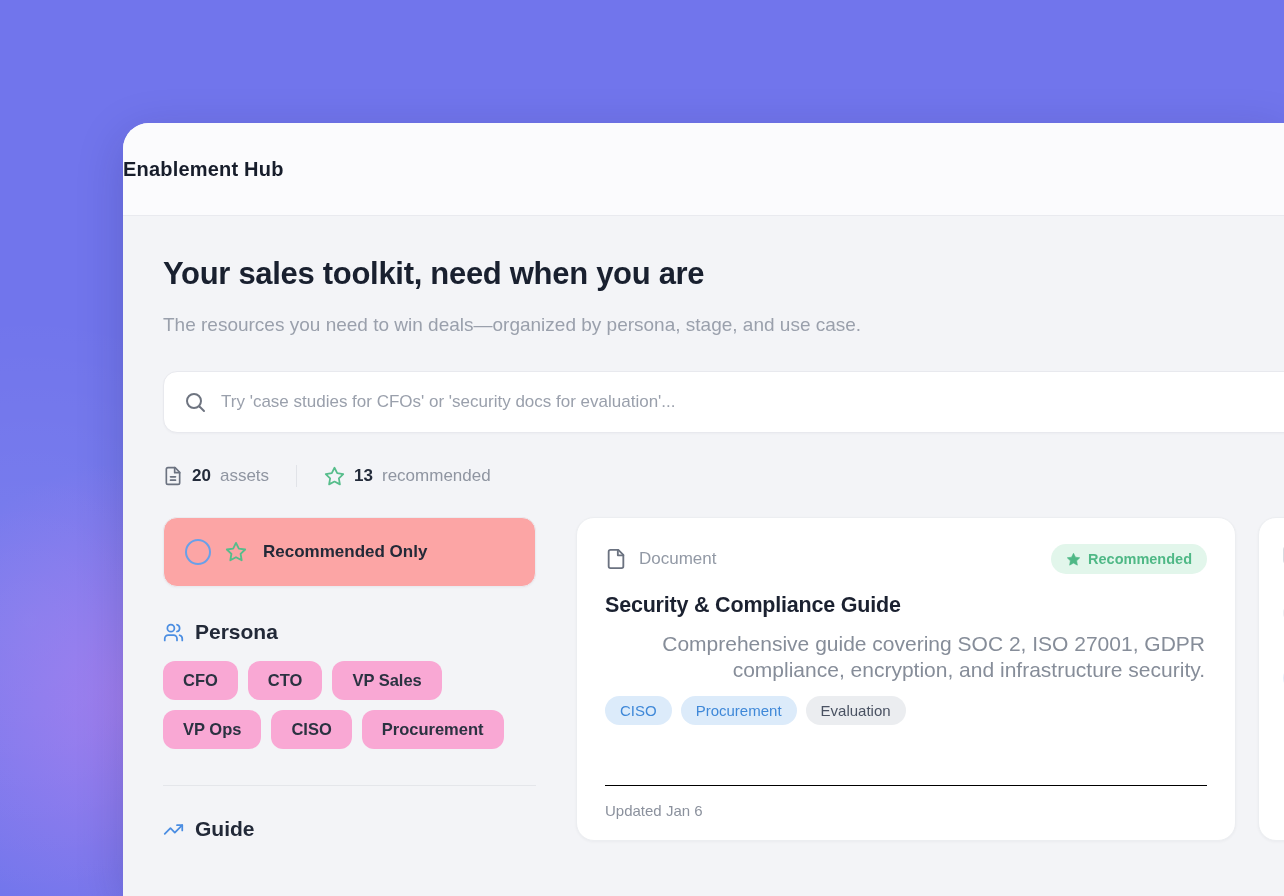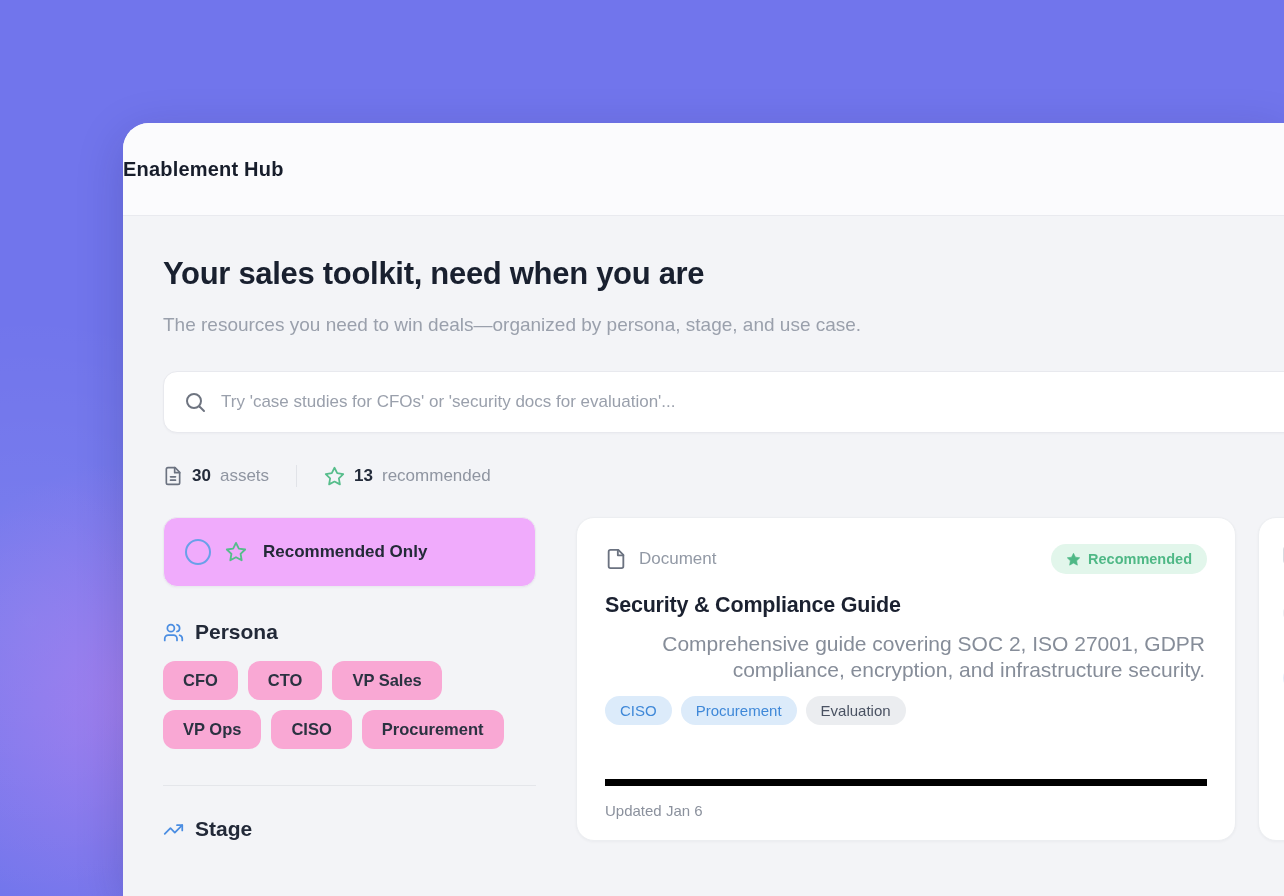--- a/index.html
+++ b/index.html
@@ -55,21 +55,21 @@
   .stats-row { margin-top:32px; display:flex; align-items:center; }
   .stat { display:flex; align-items:center; gap:9px; font-size:17px; color:#8f95a1; }
   .stat b { color:#232b3a; font-weight:700; }
   .stat-divider { width:1px; height:22px; background:#e1e3e8; margin:0 27px; }
 
   .main-grid { display:flex; gap:40px; margin-top:30px; align-items:stretch; }
 
   
   .filter-col { width:373px; flex:none; }
   .reco-card {
-    height:70px; background:#f0abfc; border:1px solid #eaebef; border-radius:14px;
+    height:70px; background:#fca5a5; border:1px solid #eaebef; border-radius:14px;
     display:flex; align-items:center; padding:0 21px; gap:14px;
     box-shadow:0 1px 2px rgba(20,25,50,.03); cursor:pointer;
   }
   .reco-circle { width:26px; height:26px; border:2px solid #69a0e9; border-radius:50%; flex:none; }
   .reco-label { font-size:17px; font-weight:600; color:#232a38; margin-left:2px; }
 
   .section-head { display:flex; align-items:center; gap:11px; margin:33px 0 17px; }
   .section-head span { font-size:21px; font-weight:700; color:#222938; }
 
   .chips { display:flex; flex-wrap:wrap; gap:10px; width:373px; }
@@ -97,21 +97,21 @@
     background:#e2f6eb; color:#4fb886;
     font-size:14.5px; font-weight:600;
     padding:7px 15px; border-radius:999px;
   }
   .card-title { font-size:21.5px; font-weight:700; color:#1b2130; letter-spacing:-.2px; margin-bottom:13px; }
   .card-desc { font-size:21px; color:#868d99; line-height:26px; max-width:600px; margin-bottom:13px;text-align:right; }
   .tag-row { display:flex; gap:9px; margin-bottom:21px; }
   .tag { font-size:15px; font-weight:500; padding:6px 15px; border-radius:999px; cursor:pointer; }
   .tag.blue { background:#dcebfa; color:#3f88d8; }
   .tag.gray { background:#ebedf0; color:#4a5262; }
-  .card-footer { border-top:7px solid #000000; padding-top:16px; margin-top:auto; }
+  .card-footer { border-top:1px solid #000000; padding-top:16px; margin-top:auto; }
   .card-updated { font-size:15px; color:#8b919d; }
 
   .asset-card.partial { width:660px; position:relative; padding:26px 0 0 24px; overflow:hidden; }
   .ghost { border-radius:6px; }
   .ghost.g1 { width:20px; height:22px; border:2px solid #d8dbe1; margin-bottom:40px; }
   .ghost.g2 { width:140px; height:14px; background:#eef0f3; margin-bottom:46px; }
   .ghost.g3 { width:60px; height:24px; background:#e3effb; border-radius:999px; margin-bottom:0; }
 </style>
 </head>
 <body>
@@ -136,21 +136,21 @@
     </div>
 
     <div class="stats-row">
       <div class="stat">
         <svg width="20" height="20" viewBox="0 0 24 24" fill="none" stroke="#6b7280" stroke-width="2" stroke-linecap="round" stroke-linejoin="round">
           <path d="M14.5 2H6a2 2 0 0 0-2 2v16a2 2 0 0 0 2 2h12a2 2 0 0 0 2-2V7.5L14.5 2z"></path>
           <polyline points="14 2 14 8 20 8"></polyline>
           <line x1="9" y1="13" x2="15" y2="13"></line>
             <line x1="9" y1="17" x2="15" y2="17"></line>
         </svg>
-        <b>30</b>
+        <b>20</b>
         <span>assets</span>
       </div>
       <div class="stat-divider"></div>
       <div class="stat">
         <svg width="21" height="21" viewBox="0 0 24 24" fill="none" stroke="#56bd8b" stroke-width="2" stroke-linejoin="round">
           <polygon points="12 2 15.09 8.26 22 9.27 17 14.14 18.18 21.02 12 17.77 5.82 21.02 7 14.14 2 9.27 8.91 8.26 12 2"></polygon>
         </svg>
         <b>13</b>
         <span>recommended</span>
       </div>
@@ -187,21 +187,21 @@
           <div class="chip">Procurement</div>
         </div>
 
         <div class="filter-divider"></div>
 
         <div class="section-head stage-head">
           <svg width="21" height="21" viewBox="0 0 24 24" fill="none" stroke="#4a8de2" stroke-width="2" stroke-linecap="round" stroke-linejoin="round">
             <polyline points="22 7 13.5 15.5 8.5 10.5 2 17"></polyline>
             <polyline points="16 7 22 7 22 13"></polyline>
           </svg>
-          <span>Stage</span>
+          <span>Guide</span>
         </div>
       </div>
 
       <div class="cards-col">
 
         <div class="asset-card">
           <div class="card-top">
             <div class="card-type">
               <svg width="22" height="22" viewBox="0 0 24 24" fill="none" stroke="#6b7280" stroke-width="2" stroke-linecap="round" stroke-linejoin="round">
                 <path d="M14.5 2H6a2 2 0 0 0-2 2v16a2 2 0 0 0 2 2h12a2 2 0 0 0 2-2V7.5L14.5 2z"></path>

